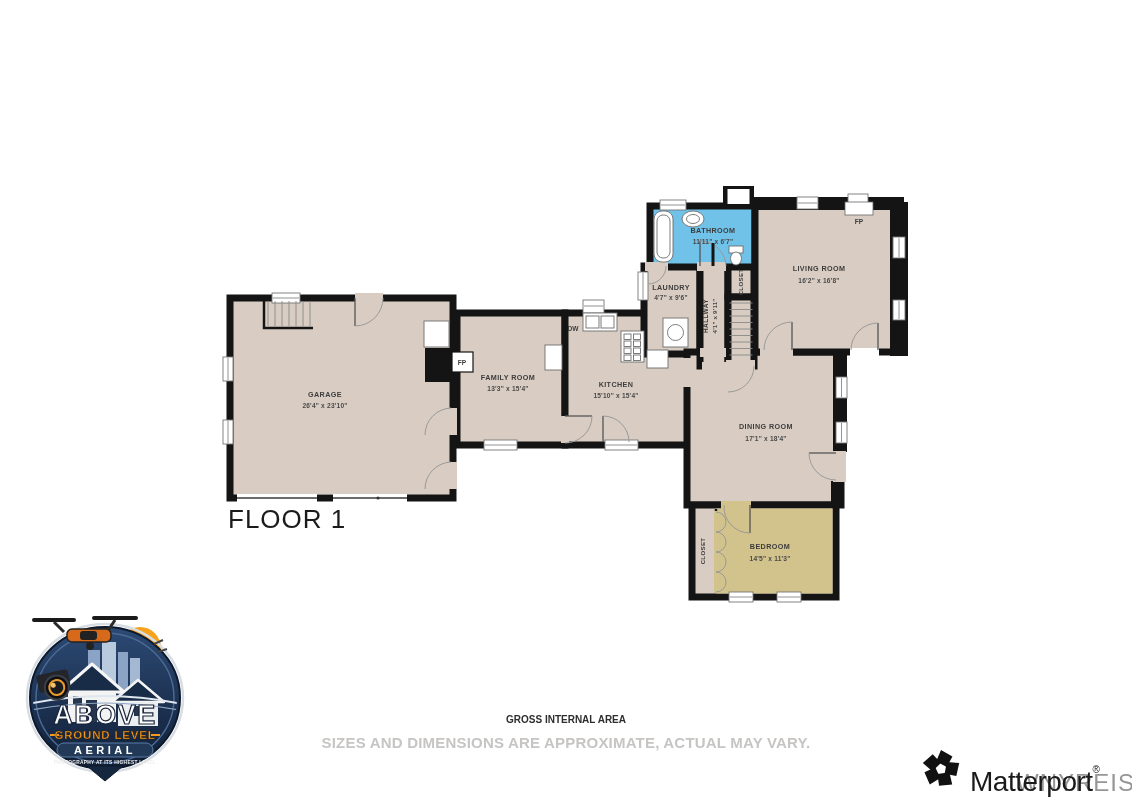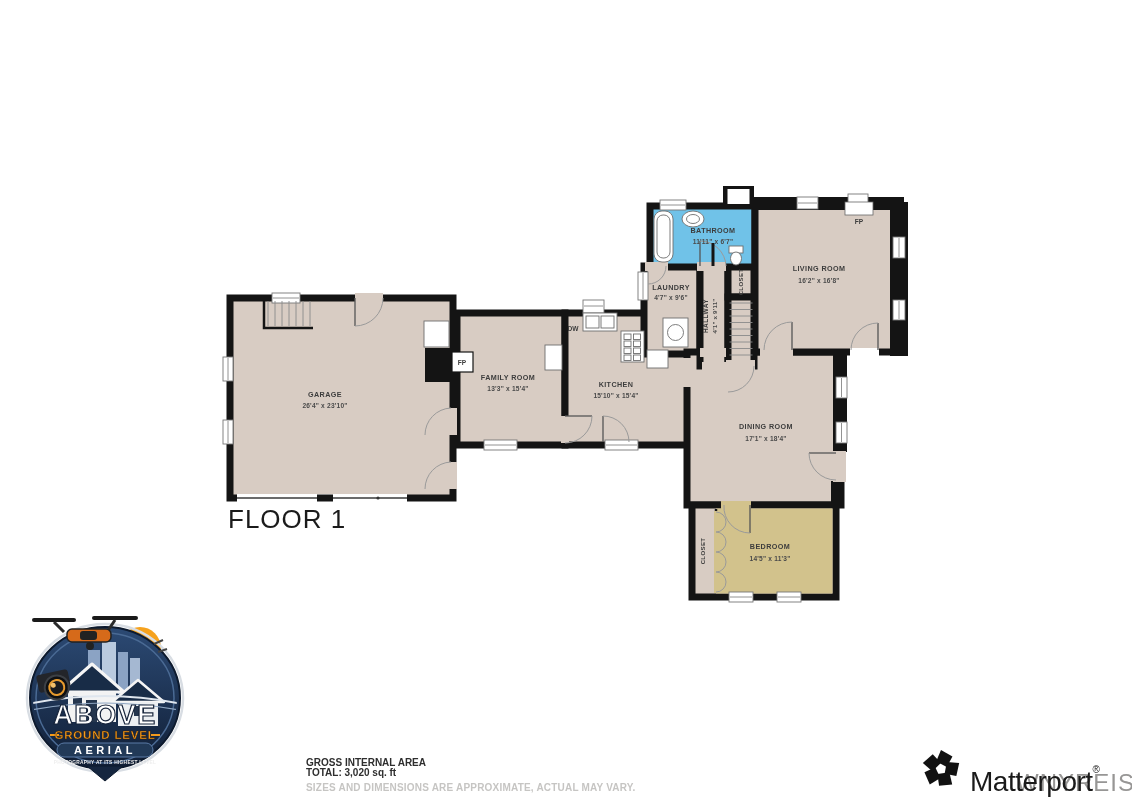--- a/index.html
+++ b/index.html
@@ -12,23 +12,23 @@
   .dim{font-size:6.6px;font-weight:bold;fill:#4a4a4a;letter-spacing:.2px;text-anchor:middle;}
   .mk{font-size:6.6px;font-weight:bold;fill:#3d3d3d;text-anchor:middle;}
   .win rect{fill:#ffffff;stroke:#777;stroke-width:.9;}
   .win line{stroke:#777;stroke-width:.8;}
   .door path{fill:none;stroke:#9a9a9a;stroke-width:1;}
   .door line{stroke:#555;stroke-width:1.3;}
   .fx rect{fill:#fff;stroke:#6e6e6e;stroke-width:.9;}
   .fx ellipse,.fx circle{fill:#fff;stroke:#6e6e6e;stroke-width:.9;}
   .tread{stroke:#8a8a8a;stroke-width:.9;}
   .floor-title{font-size:26px;fill:#1b1b1b;letter-spacing:1px;}
-  .summary{position:absolute;left:50%;transform:translateX(-50%);top:758px;width:520px;
-           text-align:left;font-size:10px;font-weight:bold;color:#2e2e2e;line-height:9.8px;}
-  .summary .disclaimer{color:#c6c5c3;font-size:10px;margin-top:5px;letter-spacing:.2px;}
+  .summary{position:absolute;left:50%;transform:translateX(-50%);top:715px;width:520px;
+           text-align:center;font-size:10px;font-weight:bold;color:#2e2e2e;line-height:9.8px;}
+  .summary .disclaimer{color:#c6c5c3;font-size:15px;margin-top:13px;letter-spacing:.2px;}
   .agl{position:absolute;left:12px;top:596px;}
   .mp{position:absolute;left:920px;top:748px;display:flex;align-items:flex-start;z-index:2;}
   .mp-word{font-size:28px;font-weight:500;color:#1a1a1a;letter-spacing:-.5px;margin-left:8px;line-height:44px;}
   .mp-word sup{font-size:10px;vertical-align:18px;}
   .watermark{position:absolute;left:1016px;top:769px;width:112px;text-align:left;font-size:24px;
              font-weight:500;color:#979695;letter-spacing:1px;z-index:1;}
 </style>
 </head>
 <body>
 
@@ -299,21 +299,20 @@
     <g transform="translate(705,551) rotate(-90)">
       <text class="lbl" x="0" y="0" style="font-size:6px">CLOSET</text>
     </g>
     <text class="mk" x="573" y="331">DW</text>
 
     <text class="floor-title" x="228" y="528">FLOOR 1</text>
   </svg>
 
   <div class="summary">
     <div>GROSS INTERNAL AREA</div>
-    <div>TOTAL: 3,020 sq. ft</div>
     <div class="disclaimer">SIZES AND DIMENSIONS ARE APPROXIMATE, ACTUAL MAY VARY.</div>
   </div>
 
   <svg class="agl" width="190" height="196" viewBox="0 0 190 196">
     <defs>
       <linearGradient id="badgeGrad" x1="0" y1="0" x2="0" y2="1">
         <stop offset="0" stop-color="#2c4a74"></stop>
           <stop offset="1" stop-color="#101e35"></stop>
       </linearGradient>
       <clipPath id="badgeClip">

